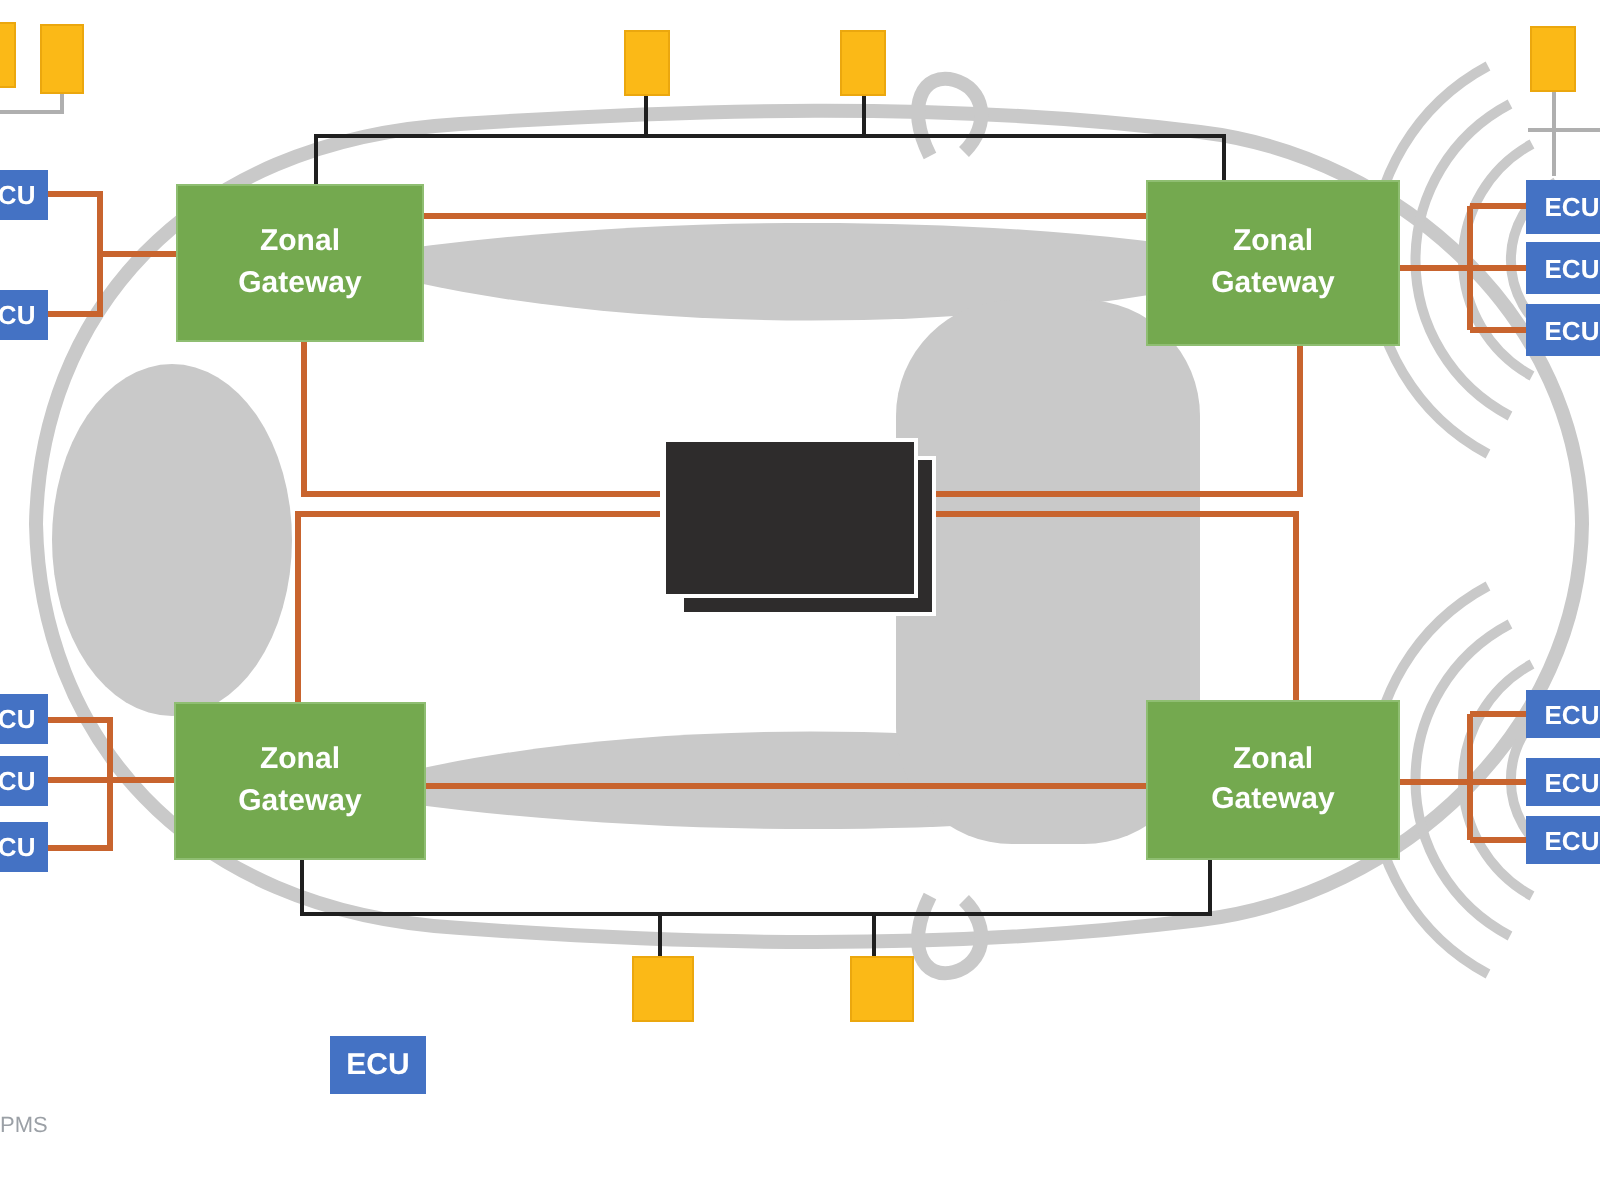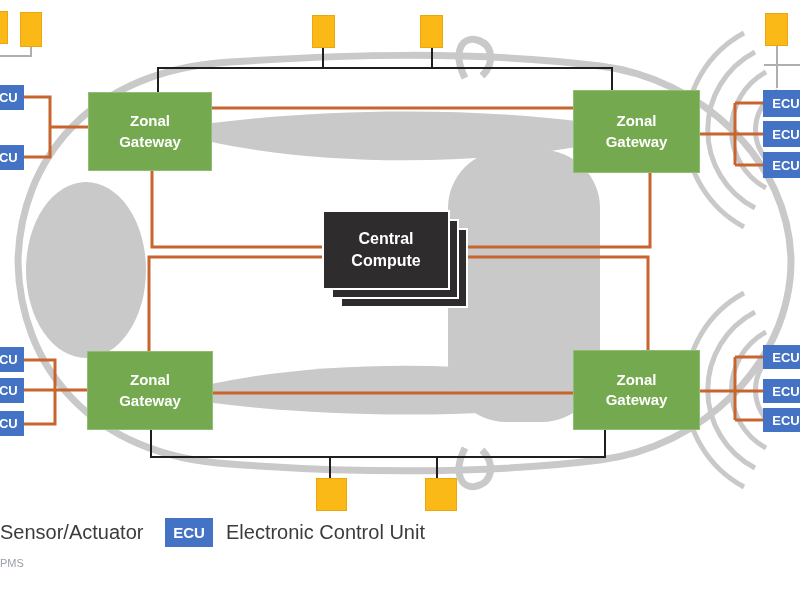--- a/index.html
+++ b/index.html
@@ -146,21 +146,17 @@
 Gateway</div>
   <div class="abs gw" style="left:573px;top:90px;width:127px;height:83px">Zonal
 Gateway</div>
   <div class="abs gw" style="left:87px;top:351px;width:126px;height:79px">Zonal
 Gateway</div>
   <div class="abs gw" style="left:573px;top:350px;width:127px;height:80px">Zonal
 Gateway</div>
 
   <div class="abs cc" style="left:340px;top:228px;width:128px;height:80px"></div>
   <div class="abs cc" style="left:331px;top:219px;width:128px;height:80px"></div>
-  <div class="abs cc" style="left:322px;top:210px;width:128px;height:80px">Central
-Compute</div>
 
-  <div class="abs legend-text" style="left:0px;top:521px">Sensor/Actuator</div>
   <div class="abs legend-chip" style="left:165px;top:518px;width:48px;height:29px">ECU</div>
-  <div class="abs legend-text" style="left:226px;top:521px">Electronic Control Unit</div>
 
   <div class="abs note" style="left:0px;top:557px">PMS</div>
 </div>
 
 </body></html>

